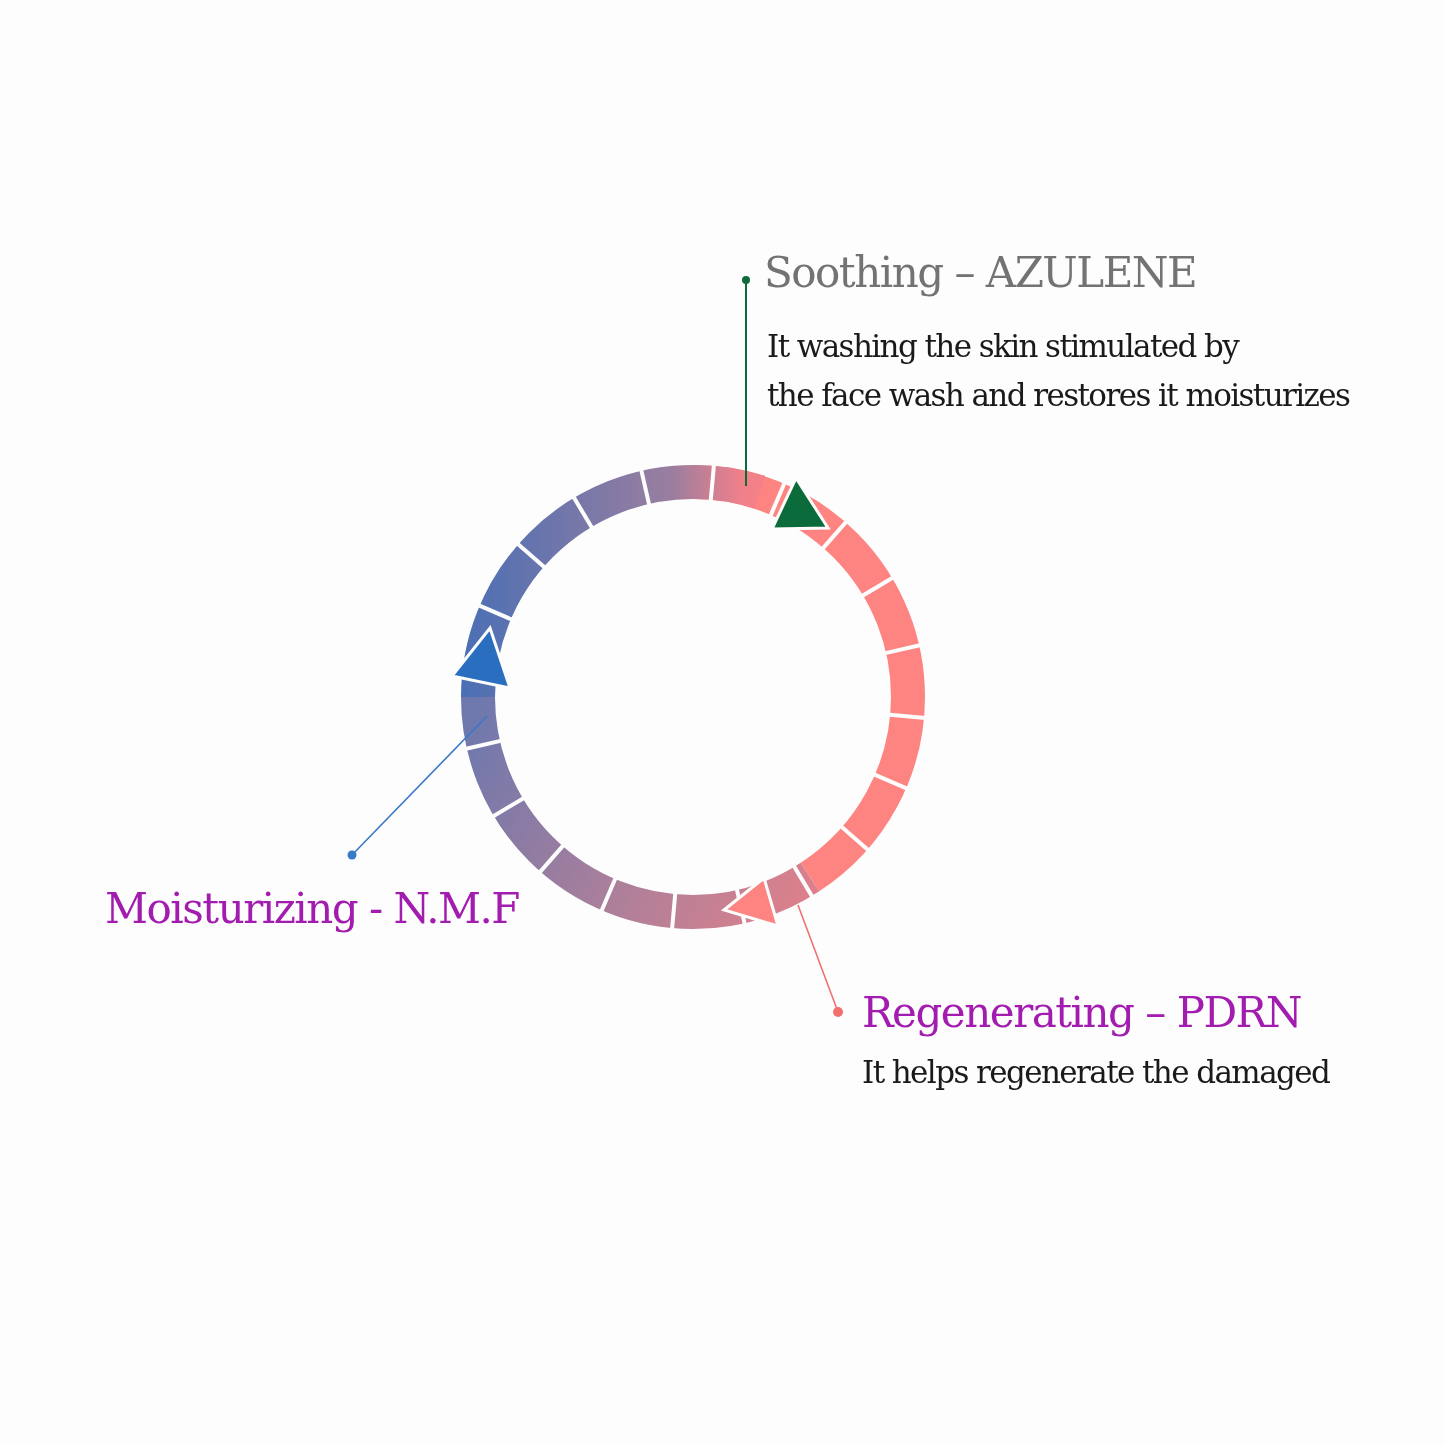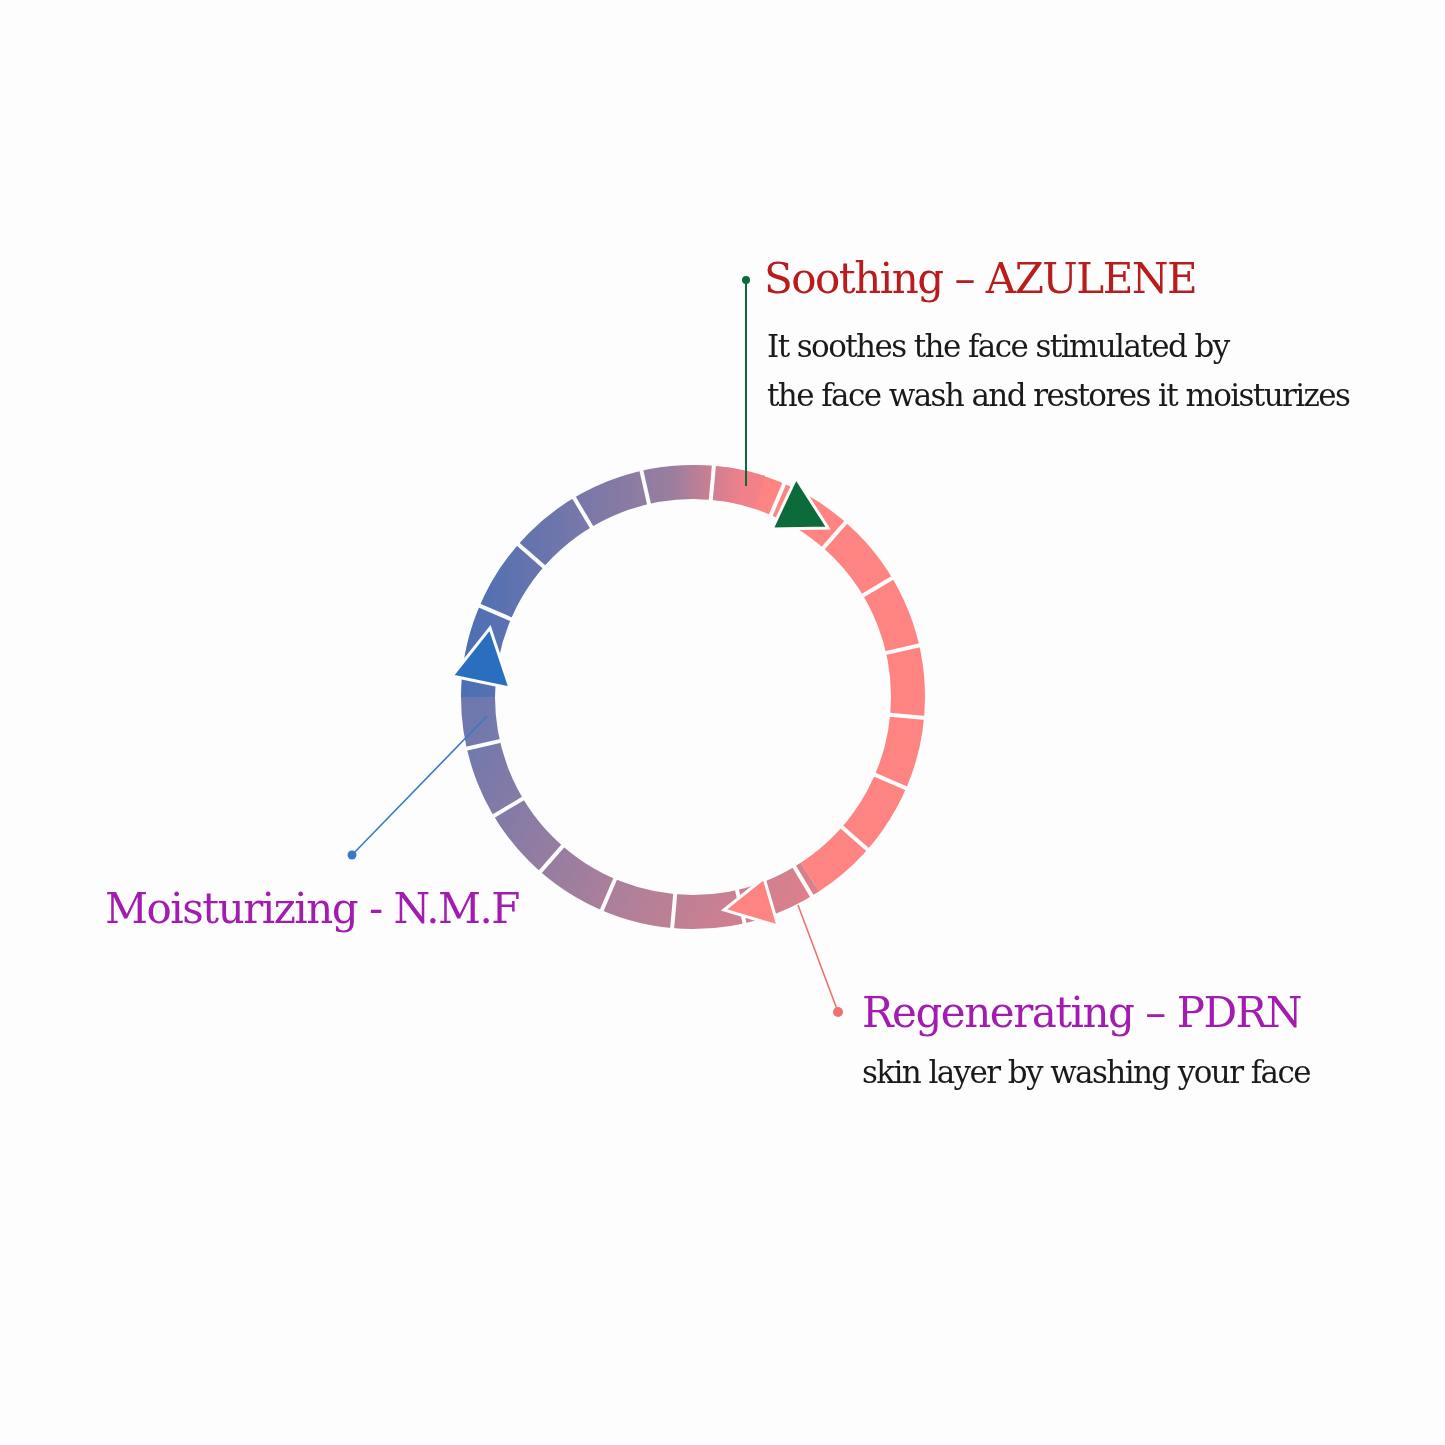--- a/index.html
+++ b/index.html
@@ -1,21 +1,21 @@
 <!DOCTYPE html>
 <html><head>
 <meta charset="utf-8">
 <style>
   html, body { margin:0; padding:0; background:#fdfdfd; }
   body { width:1445px; height:1445px; position:relative; overflow:hidden; font-family:"DejaVu Serif","Liberation Serif",serif; }
   #diagram { position:absolute; left:0; top:0; }
   .label { position:absolute; margin:0; }
   .title { font-size:42px; letter-spacing:-1.5px; line-height:1; white-space:nowrap; }
   .desc { font-size:31px; letter-spacing:-1.6px; line-height:49px; color:#1a1a1a; white-space:nowrap; }
-  #soothing-title { left:764px; top:258px; color:#b91c1c; }
+  #soothing-title { left:764px; top:252px; color:#737373; }
   #soothing-desc  { left:767px; top:322px; }
   #moist-title { left:105px; top:888px; color:#a21caf; }
   #moist-desc  { left:105px; top:943px; }
   #regen-title { left:862px; top:992px; color:#a21caf; }
   #regen-desc  { left:862px; top:1048px; }
 </style>
 </head>
 <body>
 
 <svg id="diagram" width="1445" height="1445" viewBox="0 0 1445 1445">
@@ -76,24 +76,24 @@
     <circle cx="838" cy="1012" r="5" fill="#f27070"></circle>
   </g>
 
   <polygon points="796,478 828,528 772,529" fill="#0c6b3a" stroke="#fdfdfd" stroke-width="3"></polygon>
   <polygon points="764,878 778,926 724,910" fill="#fd8480" stroke="#fdfdfd" stroke-width="3"></polygon>
   <polygon points="490,628 510,688 452,676" fill="#2a6fbf" stroke="#fdfdfd" stroke-width="3"></polygon>
 </svg>
 
 <div class="label title" id="soothing-title">Soothing – AZULENE</div>
 <div class="label desc" id="soothing-desc">
-  <div>It soothes the face stimulated by</div>
+  <div>It washing the skin stimulated by</div>
   <div>the face wash and restores it moisturizes</div>
 </div>
 
 <div class="label title" id="moist-title">Moisturizing - N.M.F</div>
 <div class="label desc" id="moist-desc">
 </div>
 
 <div class="label title" id="regen-title">Regenerating – PDRN</div>
 <div class="label desc" id="regen-desc">
-  <div>skin layer by washing your face</div>
+  <div>It helps regenerate the damaged</div>
 </div>
 
 </body></html>

